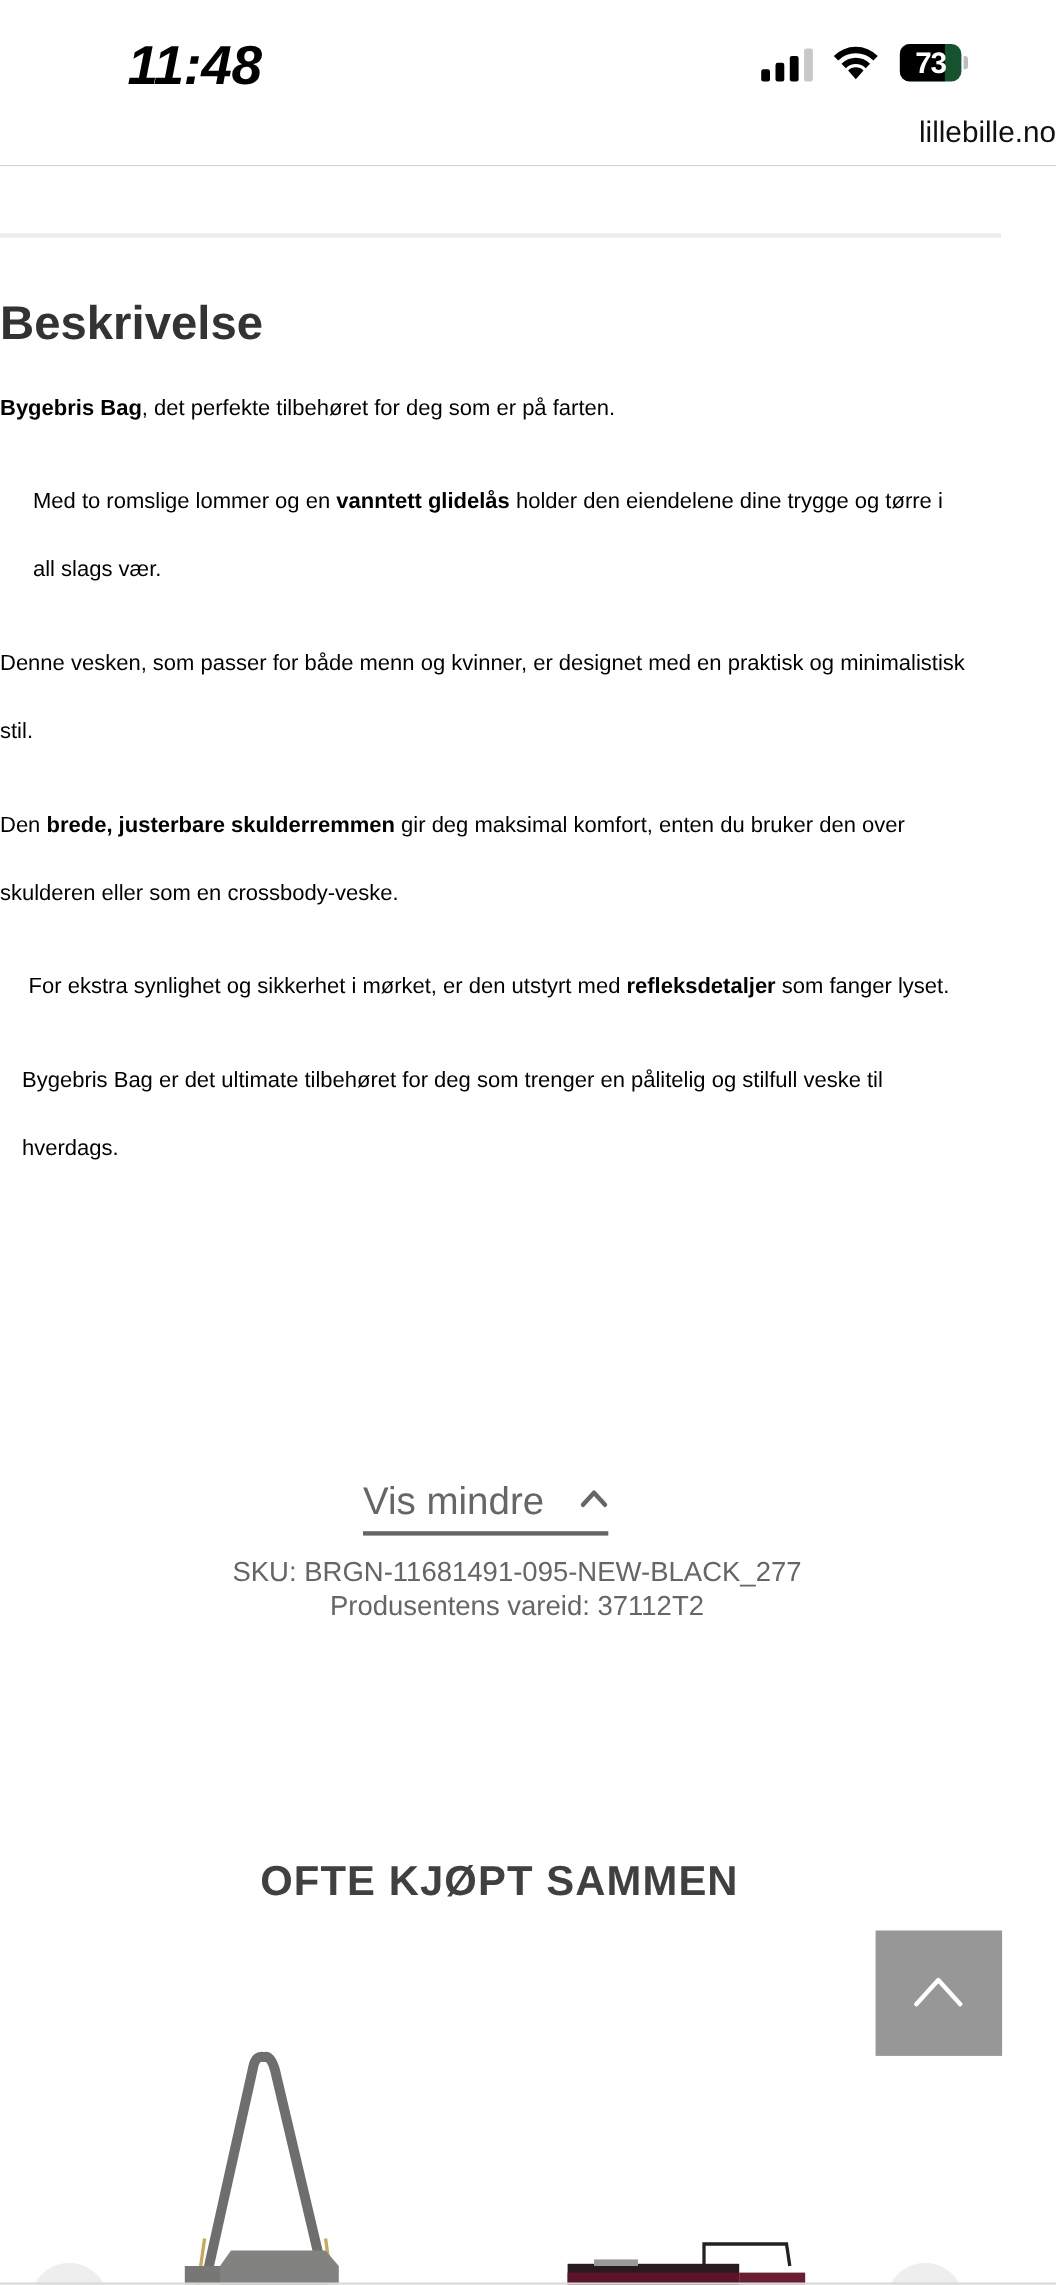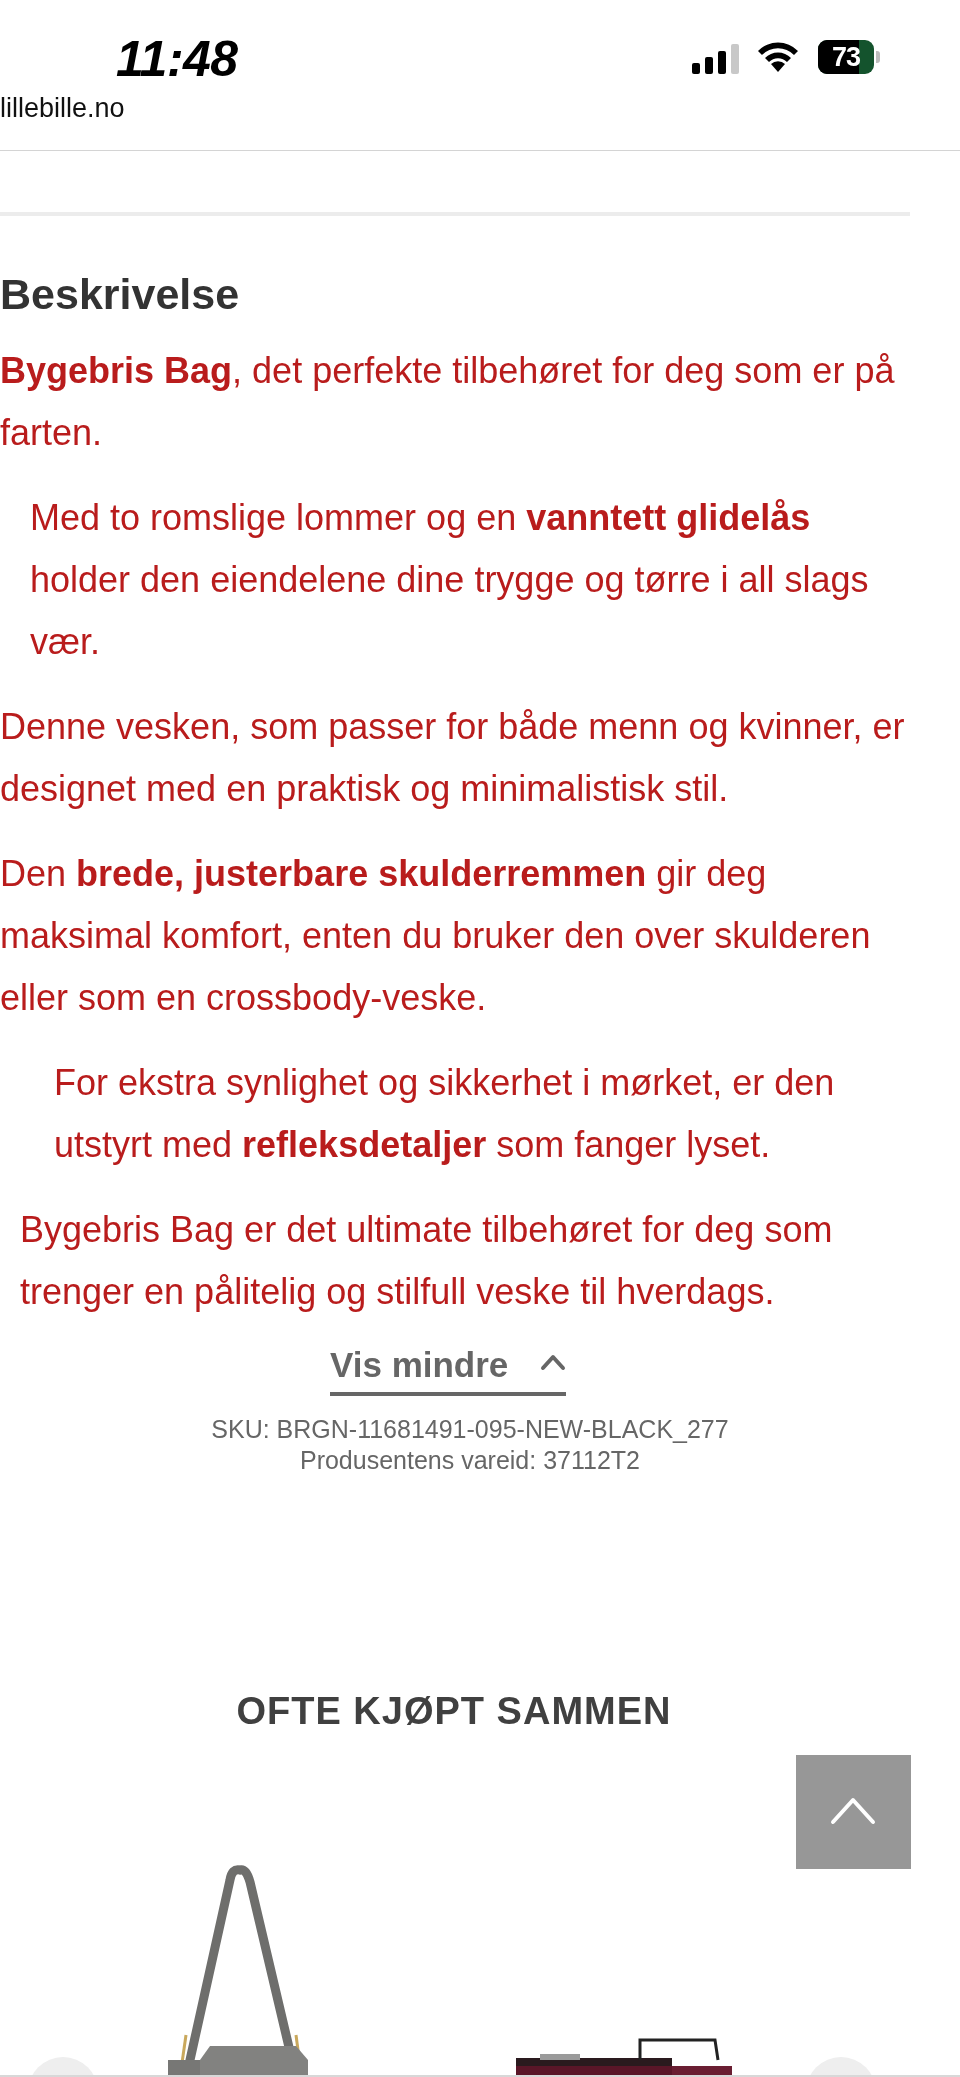--- a/index.html
+++ b/index.html
@@ -10,33 +10,33 @@
     .status-time { position: absolute; left: 116px; top: 30px; font-size: 50px; font-weight: bold; color: #000; letter-spacing: -0.5px; font-style: italic; }
     .signal { position: absolute; left: 692px; top: 44px; width: 50px; height: 30px; }
     .signal span { position: absolute; bottom: 0; width: 8px; border-radius: 2px; background: #000; }
     .wifi { position: absolute; left: 756px; top: 38px; width: 44px; height: 36px; }
     .battery { position: absolute; left: 818px; top: 40px; width: 62px; height: 34px; }
     .battery-body { position: absolute; left: 0; top: 0; width: 56px; height: 34px; border-radius: 9px; background: #14532d; overflow: hidden; }
     .battery-fill { position: absolute; left: 0; top: 0; width: 41px; height: 34px; background: #000; }
     .battery-text { position: absolute; left: 0; top: 0; width: 56px; height: 34px; line-height: 34px; text-align: center; font-size: 27px; font-weight: bold; color: #fff; letter-spacing: -1px; }
     .battery-tip { position: absolute; left: 58px; top: 11px; width: 4px; height: 12px; border-radius: 0 3px 3px 0; background: #bdbdbd; }
 
-    .url-bar { position: absolute; left: 0; top: 88px; width: 960px; height: 50px; text-align: left; }
+    .url-bar { position: absolute; left: 0; top: 100px; width: 960px; height: 50px; text-align: right; }
     .url-text { display: inline-block; font-size: 27px; color: #111; line-height: 40px; }
     .url-divider { position: absolute; left: 0; top: 150px; width: 960px; height: 1px; background: #d4d4d4; }
 
     .section-divider { position: absolute; left: 0; top: 212px; width: 910px; height: 4px; background: #ececec; }
 
     .desc { position: absolute; left: 0; top: 258px; width: 908px; }
     .desc-title { font-size: 43px; font-weight: bold; color: #333; line-height: 72px; margin-bottom: 10px; }
-    .desc-p { font-size: 36px; line-height: 62px; color: #b91c1c; margin-bottom: 23px; }
+    .desc-p { font-size: 20px; line-height: 62px; color: #000000; margin-bottom: 23px; }
     .desc-p b { font-weight: bold; }
 
     .toggle { position: absolute; left: 330px; top: 1338px; height: 58px; border-bottom: 4px solid #666; display: flex; align-items: center; cursor: pointer; }
-    .toggle-label { font-size: 35px; font-weight: bold; color: #666; }
+    .toggle-label { font-size: 35px; font-weight: normal; color: #666; }
     .toggle-chevron { margin-left: 32px; width: 26px; height: 26px; position: relative; top: -4px; }
     .sku-block { position: absolute; left: 0; top: 1414px; width: 908px; text-align: center; color: #666; font-size: 25px; line-height: 31px; padding-left: 32px; }
 
     .related-title { position: absolute; left: 0; top: 1690px; width: 908px; text-align: center; font-size: 38px; font-weight: bold; color: #404040; letter-spacing: 1px; }
 
     .scroll-top { position: absolute; left: 796px; top: 1755px; width: 115px; height: 114px; background: #979797; cursor: pointer; }
     .scroll-top svg { position: absolute; left: 34px; top: 40px; }
 
     .carousel { position: absolute; left: 0; top: 1860px; width: 960px; height: 217px; overflow: hidden; }
     .product-img { position: absolute; }
@@ -79,21 +79,21 @@
   <h2 class="desc-title">Beskrivelse</h2>
 
   <p class="desc-p"><b>Bygebris Bag</b><span>, det perfekte tilbehøret for deg som er på farten.</span></p>
 
   <p class="desc-p" style="padding:0 30px;"><span>Med to romslige lommer og en </span><b>vanntett glidelås</b><span> holder den eiendelene dine trygge og tørre i all slags vær.</span></p>
 
   <p class="desc-p" style="padding:0 0;"><span>Denne vesken, som passer for både menn og kvinner, er designet med en praktisk og minimalistisk stil.</span></p>
 
   <p class="desc-p" style="padding:0 0;"><span>Den </span><b>brede, justerbare skulderremmen</b><span> gir deg maksimal komfort, enten du bruker den over skulderen eller som en crossbody-veske.</span></p>
 
-  <p class="desc-p" style="padding:0 26px;margin-left:28px;"><span>For ekstra synlighet og sikkerhet i mørket, er den utstyrt med </span><b>refleksdetaljer</b><span> som fanger lyset.</span></p>
+  <p class="desc-p" style="padding:0 26px;"><span>For ekstra synlighet og sikkerhet i mørket, er den utstyrt med </span><b>refleksdetaljer</b><span> som fanger lyset.</span></p>
 
   <p class="desc-p" style="padding:0 20px;"><span>Bygebris Bag er det ultimate tilbehøret for deg som trenger en pålitelig og stilfull veske til hverdags.</span></p>
 </div>
 
 <div class="toggle">
   <span class="toggle-label">Vis mindre</span>
   <svg class="toggle-chevron" viewBox="0 0 26 26">
     <polyline points="3,20 13,9 23,20" fill="none" stroke="#666" stroke-width="4" stroke-linecap="round" stroke-linejoin="round"></polyline>
   </svg>
 </div>

